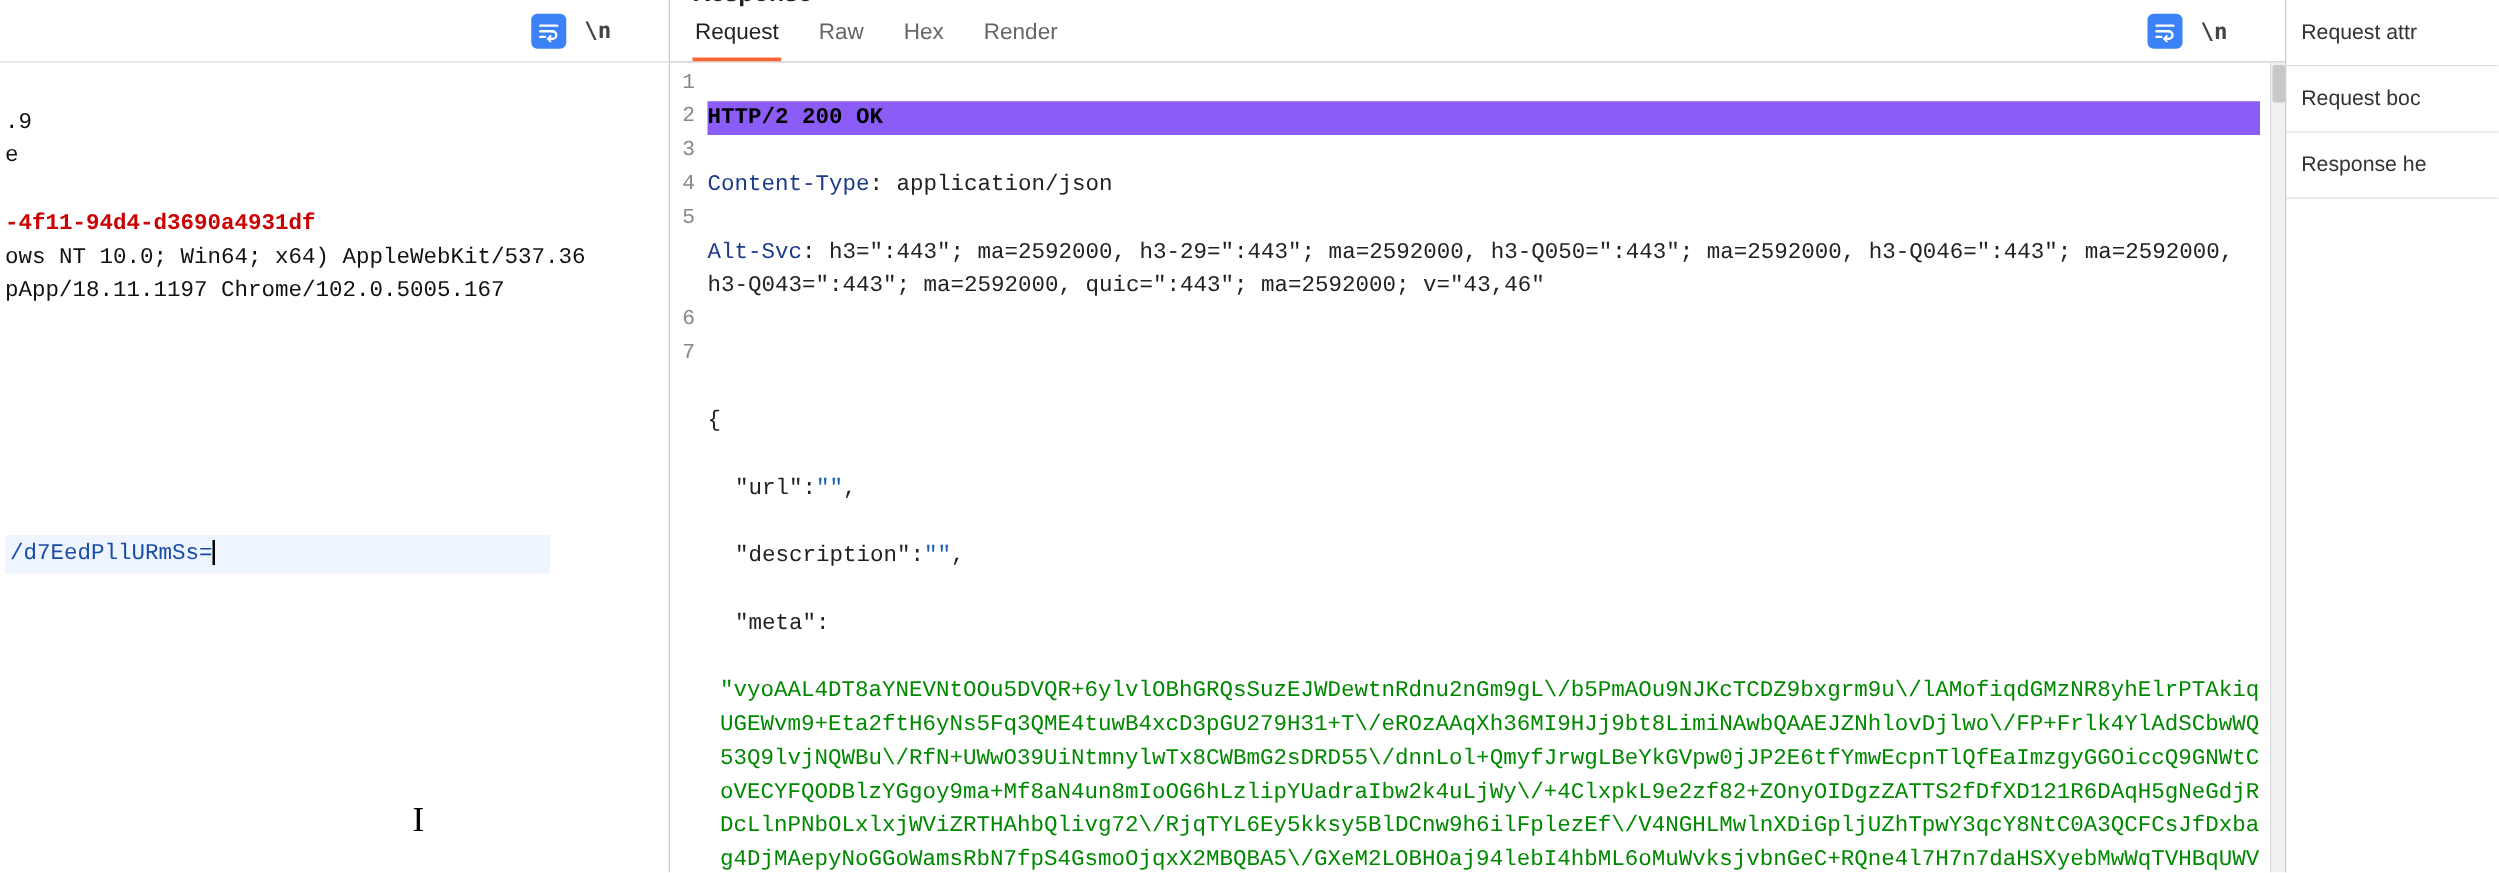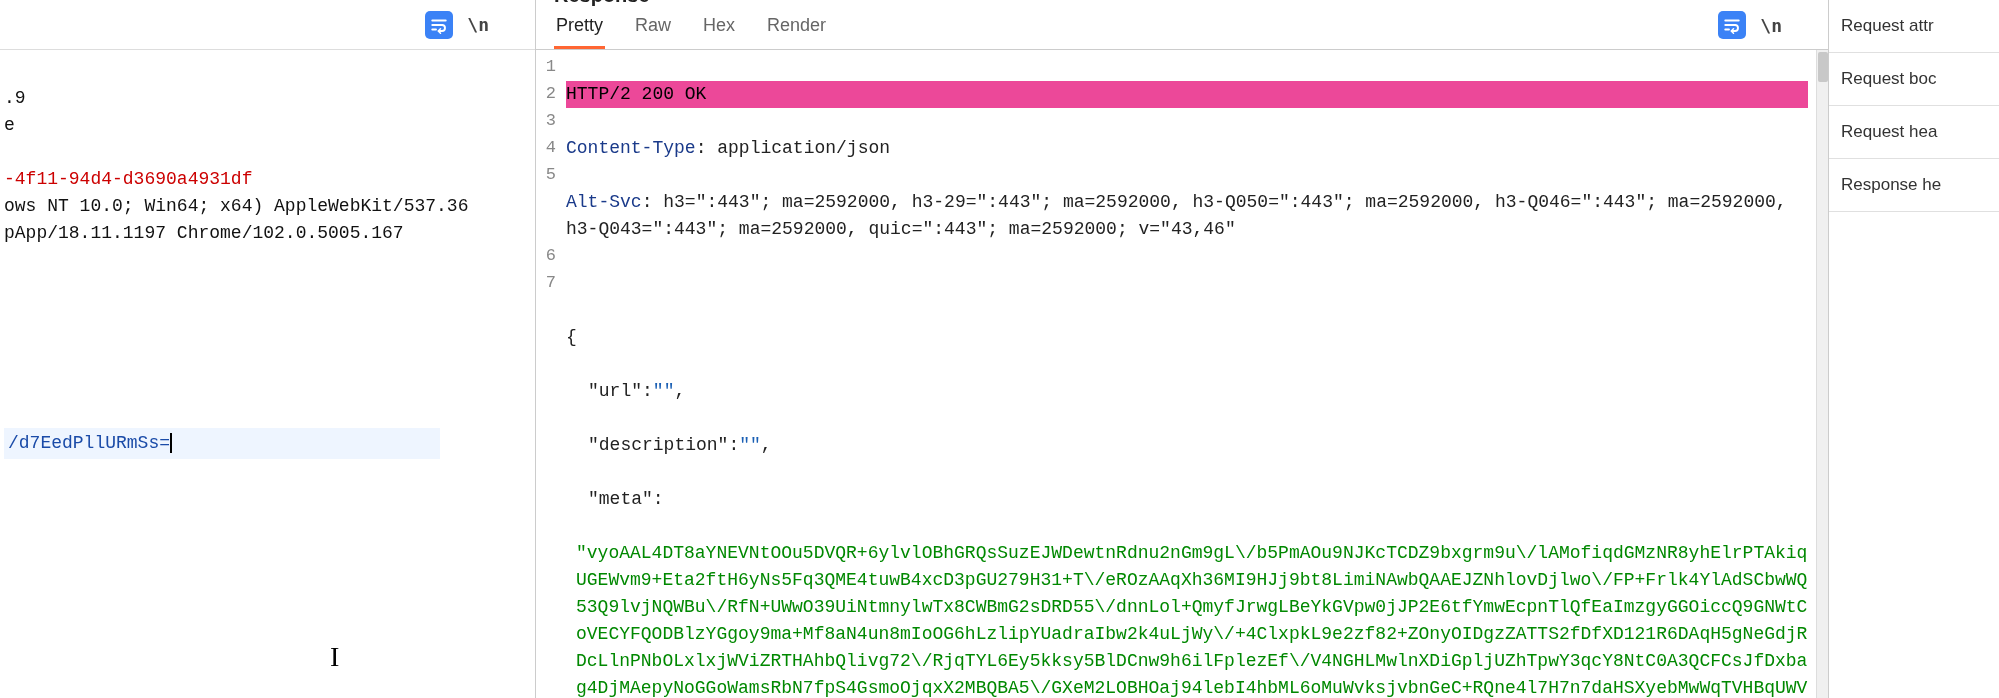--- a/index.html
+++ b/index.html
@@ -82,20 +82,21 @@
       white-space: pre;
       overflow: hidden;
       position: relative;
       flex: 1;
     }
     .left-code {
       color: #111;
     }
     .uuid-red {
       color: #cc0000;
+      font-weight: bold;
     }
     .input-line {
       background: #eef5ff;
       display: inline-block;
       padding: 2px 4px;
       margin-top: 100px;
       width: 436px;
     }
     .input-line .link-text {
       color: #1a4ba8;
@@ -186,21 +187,22 @@
       flex: 1;
       padding: 4px 8px 0 6px;
       white-space: pre-wrap;
       word-break: break-all;
       overflow: hidden;
     }
     .code-line {
       min-height: 27px;
     }
     .line1 {
-      background: #ec4899;
+      background: #8b5cf6;
+      font-weight: bold;
     }
     .hdr-name {
       color: #1a3a8a;
     }
     .hdr-val {
       color: #222;
     }
     .str {
       color: #1a5fb4;
     }
@@ -287,21 +289,21 @@
 <span class="input-line"><span class="link-text">/d7EedPllURmSs=</span><span class="cursor-caret"></span></span>
       <span class="text-cursor">I</span>
     </div>
   </div>
 
   <div class="middle-panel">
     <div class="response-header">
       <div class="title-area">
         <div class="response-title">Response</div>
         <div class="tabs">
-          <div class="tab active">Pretty</div>
+          <div class="tab active">Request</div>
           <div class="tab">Raw</div>
           <div class="tab">Hex</div>
           <div class="tab">Render</div>
         </div>
       </div>
       <div class="right-toolbar">
         <span class="toolbar-icon wrap-icon">
           <svg viewBox="0 0 24 24" fill="none" stroke="#fff" stroke-width="2.5" stroke-linecap="round">
             <line x1="3" y1="6" x2="21" y2="6"></line>
             <line x1="3" y1="12" x2="16" y2="12"></line>
@@ -343,16 +345,15 @@
       </div>
       <div class="scrollbar-v">
         <div class="scroll-thumb"></div>
       </div>
     </div>
   </div>
 
   <div class="right-panel">
     <div class="sidebar-item">Request attr</div>
     <div class="sidebar-item">Request boc</div>
-    <div class="sidebar-item">Request hea</div>
     <div class="sidebar-item">Response he</div>
   </div>
 </div>
 
 </body></html>

